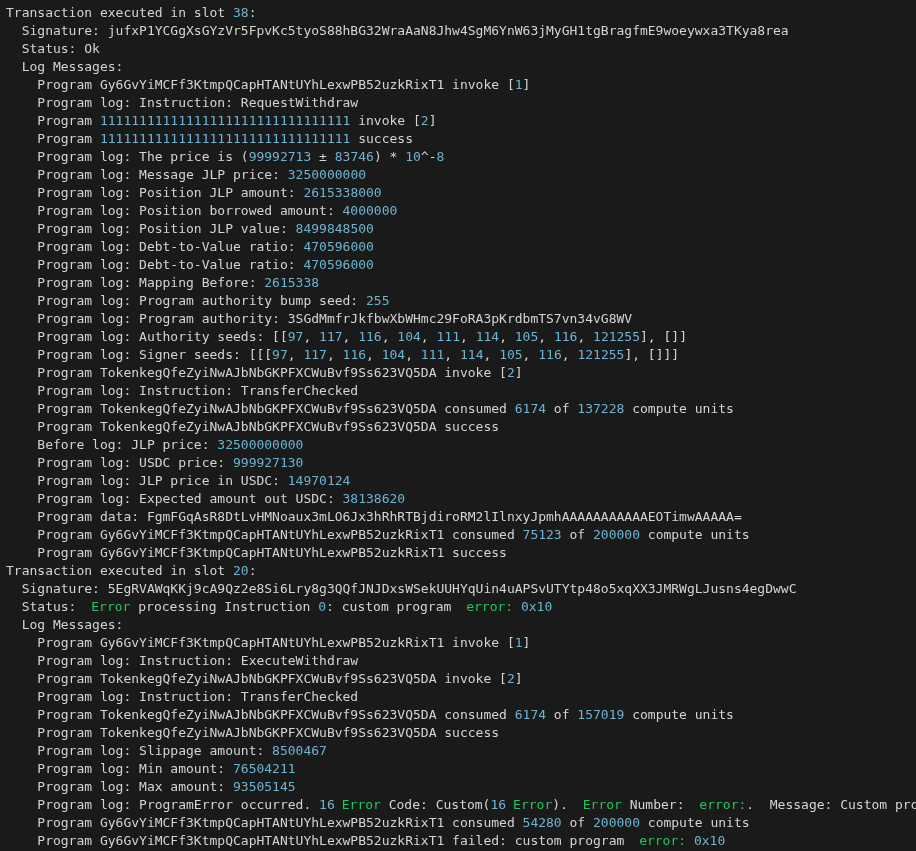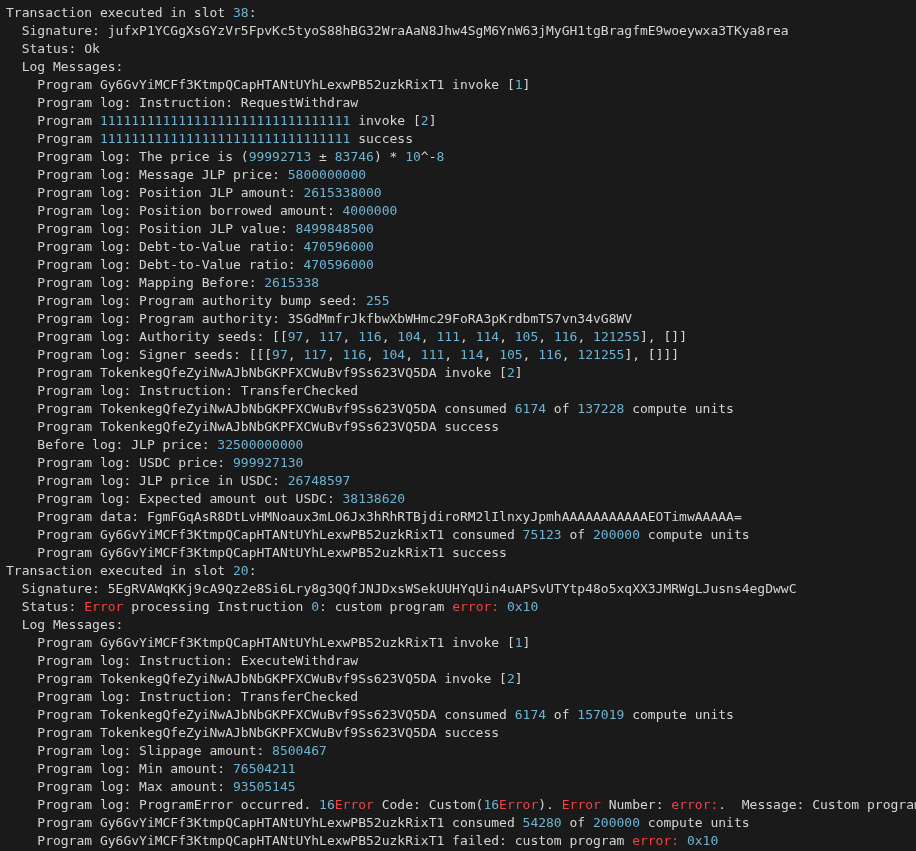--- a/index.html
+++ b/index.html
@@ -14,52 +14,52 @@
   }
   pre {
     margin: 0;
     padding: 4px 6px;
     white-space: pre;
     font-family: inherit;
     overflow: hidden;
   }
   .w { color: #d4d4d4; }       
   .cy { color: #6fb3d2; }      
-  .or { color: #ef4444; }      
+  .or { color: #22c55e; margin-left: 7px; }      
 </style>
 </head>
 <body>
 
 <pre id="out"><span class="w">Transaction executed in slot </span><span class="cy">38</span><span class="w">:</span>
 <span class="w">  Signature: jufxP1YCGgXsGYzVr5FpvKc5tyoS88hBG32WraAaN8Jhw4SgM6YnW63jMyGH1tgBragfmE9woeywxa3TKya8rea</span>
 <span class="w">  Status: Ok</span>
 <span class="w">  Log Messages:</span>
 <span class="w">    Program Gy6GvYiMCFf3KtmpQCapHTANtUYhLexwPB52uzkRixT1 invoke [</span><span class="cy">1</span><span class="w">]</span>
 <span class="w">    Program log: Instruction: RequestWithdraw</span>
 <span class="w">    Program </span><span class="cy">11111111111111111111111111111111</span><span class="w"> invoke [</span><span class="cy">2</span><span class="w">]</span>
 <span class="w">    Program </span><span class="cy">11111111111111111111111111111111</span><span class="w"> success</span>
 <span class="w">    Program log: The price is (</span><span class="cy">99992713</span><span class="w"> ± </span><span class="cy">83746</span><span class="w">) * </span><span class="cy">10</span><span class="w">^-</span><span class="cy">8</span>
-<span class="w">    Program log: Message JLP price: </span><span class="cy">5800000000</span>
+<span class="w">    Program log: Message JLP price: </span><span class="cy">3250000000</span>
 <span class="w">    Program log: Position JLP amount: </span><span class="cy">2615338000</span>
 <span class="w">    Program log: Position borrowed amount: </span><span class="cy">4000000</span>
 <span class="w">    Program log: Position JLP value: </span><span class="cy">8499848500</span>
 <span class="w">    Program log: Debt-to-Value ratio: </span><span class="cy">470596000</span>
 <span class="w">    Program log: Debt-to-Value ratio: </span><span class="cy">470596000</span>
 <span class="w">    Program log: Mapping Before: </span><span class="cy">2615338</span>
 <span class="w">    Program log: Program authority bump seed: </span><span class="cy">255</span>
 <span class="w">    Program log: Program authority: 3SGdMmfrJkfbwXbWHmc29FoRA3pKrdbmTS7vn34vG8WV</span>
 <span class="w">    Program log: Authority seeds: [[</span><span class="cy">97</span><span class="w">, </span><span class="cy">117</span><span class="w">, </span><span class="cy">116</span><span class="w">, </span><span class="cy">104</span><span class="w">, </span><span class="cy">111</span><span class="w">, </span><span class="cy">114</span><span class="w">, </span><span class="cy">105</span><span class="w">, </span><span class="cy">116</span><span class="w">, </span><span class="cy">121</span><span class="cy">255</span><span class="w">], [</span><span class="w">]]</span>
 <span class="w">    Program log: Signer seeds: [[[</span><span class="cy">97</span><span class="w">, </span><span class="cy">117</span><span class="w">, </span><span class="cy">116</span><span class="w">, </span><span class="cy">104</span><span class="w">, </span><span class="cy">111</span><span class="w">, </span><span class="cy">114</span><span class="w">, </span><span class="cy">105</span><span class="w">, </span><span class="cy">116</span><span class="w">, </span><span class="cy">121</span><span class="cy">255</span><span class="w">], [</span><span class="w">]]]</span>
 <span class="w">    Program TokenkegQfeZyiNwAJbNbGKPFXCWuBvf9Ss623VQ5DA invoke [</span><span class="cy">2</span><span class="w">]</span>
 <span class="w">    Program log: Instruction: TransferChecked</span>
 <span class="w">    Program TokenkegQfeZyiNwAJbNbGKPFXCWuBvf9Ss623VQ5DA consumed </span><span class="cy">6174</span><span class="w"> of </span><span class="cy">137228</span><span class="w"> compute units</span>
 <span class="w">    Program TokenkegQfeZyiNwAJbNbGKPFXCWuBvf9Ss623VQ5DA success</span>
 <span class="w">    Before log: JLP price: </span><span class="cy">32500000000</span>
 <span class="w">    Program log: USDC price: </span><span class="cy">999927130</span>
-<span class="w">    Program log: JLP price in USDC: </span><span class="cy">26748597</span>
+<span class="w">    Program log: JLP price in USDC: </span><span class="cy">14970124</span>
 <span class="w">    Program log: Expected amount out USDC: </span><span class="cy">38138620</span>
 <span class="w">    Program data: FgmFGqAsR8DtLvHMNoaux3mLO6Jx3hRhRTBjdiroRM2lIlnxyJpmhAAAAAAAAAAAEOTimwAAAAA=</span>
 <span class="w">    Program Gy6GvYiMCFf3KtmpQCapHTANtUYhLexwPB52uzkRixT1 consumed </span><span class="cy">75123</span><span class="w"> of </span><span class="cy">200000</span><span class="w"> compute units</span>
 <span class="w">    Program Gy6GvYiMCFf3KtmpQCapHTANtUYhLexwPB52uzkRixT1 success</span>
 <span class="w">Transaction executed in slot </span><span class="cy">20</span><span class="w">:</span>
 <span class="w">  Signature: 5EgRVAWqKKj9cA9Qz2e8Si6Lry8g3QQfJNJDxsWSekUUHYqUin4uAPSvUTYtp48o5xqXX3JMRWgLJusns4egDwwC</span>
 <span class="w">  Status: </span><span class="or">Error</span><span class="w"> processing Instruction </span><span class="cy">0</span><span class="w">: custom program </span><span class="or">error:</span><span class="w"> </span><span class="cy">0x10</span>
 <span class="w">  Log Messages:</span>
 <span class="w">    Program Gy6GvYiMCFf3KtmpQCapHTANtUYhLexwPB52uzkRixT1 invoke [</span><span class="cy">1</span><span class="w">]</span>
 <span class="w">    Program log: Instruction: ExecuteWithdraw</span>

